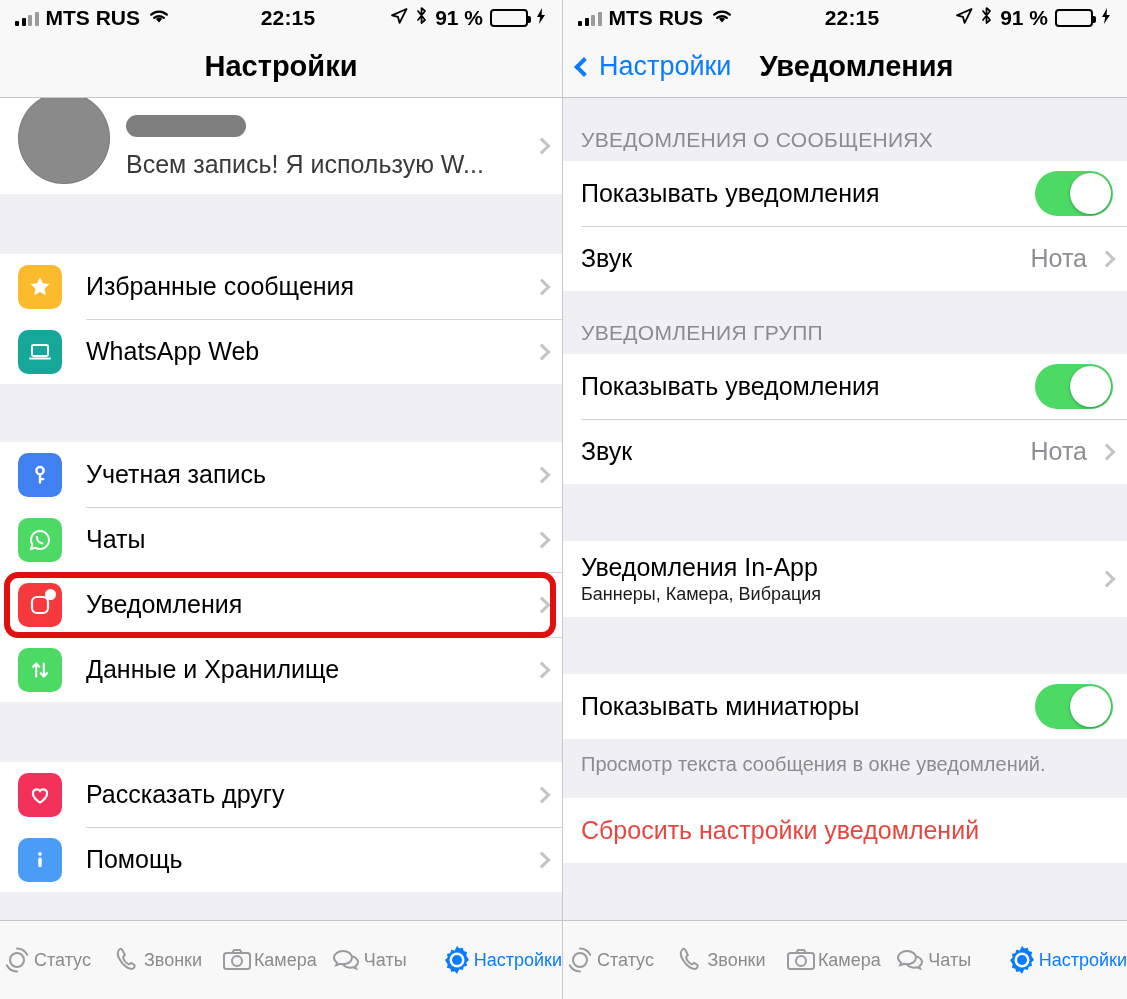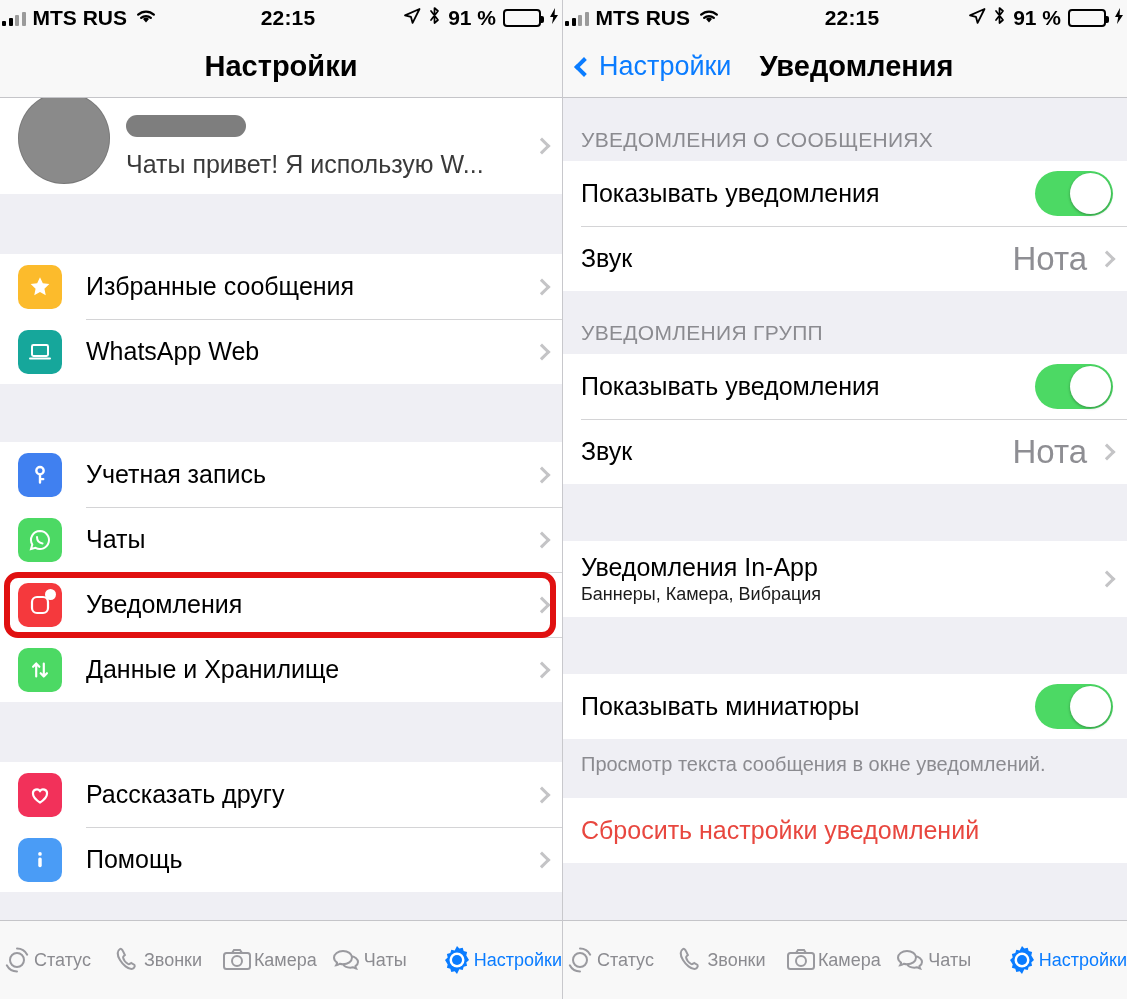--- a/index.html
+++ b/index.html
@@ -12,21 +12,21 @@
   .screens { display: flex; width: 1127px; height: 999px; }
   .phone { position: relative; height: 999px; background: #EFEFF4; overflow: hidden; }
   .phone.left  { width: 563px; border-right: 1px solid #c8c8cc; }
   .phone.right { width: 564px; }
 
   
   .statusbar {
     height: 36px; background: #F8F8F8;
     display: flex; align-items: center; position: relative;
     font-size: 21px; font-weight: 700; color: #000;
-    padding: 0 2px;
+    padding: 0 15px;
   }
   .sb-left { display: flex; align-items: center; gap: 7px; }
   .sb-center {
     position: absolute; left: 14px; right: 0; text-align: center;
     font-size: 21px; font-weight: 700; letter-spacing: .2px;
   }
   .sb-right {
     margin-left: auto; display: flex; align-items: center; gap: 7px;
     position: relative; z-index: 2;
   }
@@ -82,21 +82,21 @@
   }
   .row.noicon + .row.noicon:before { left: 18px; }
   .icon {
     width: 44px; height: 44px; border-radius: 10px; flex: 0 0 44px;
     display: flex; align-items: center; justify-content: center;
     margin-right: 24px;
   }
   .label { font-size: 25px; color: #000; flex: 1; }
   .label.two { line-height: 1.15; }
   .sub { font-size: 18px; color: #1b1b1b; margin-top: 2px; }
-  .value { font-size: 33px; color: #8e8e93; margin-right: 14px; }
+  .value { font-size: 25px; color: #8e8e93; margin-right: 14px; }
   .chev-r {
     width: 12px; height: 12px; border-top: 3px solid #c4c4c6; border-right: 3px solid #c4c4c6;
     transform: rotate(45deg); flex: 0 0 12px;
   }
 
   
   .toggle { width: 78px; height: 45px; border-radius: 23px; background: #4CD964; position: relative; flex: 0 0 78px; }
   .toggle .knob {
     position: absolute; top: 2px; right: 2px; width: 41px; height: 41px; border-radius: 50%;
     background: #fff; box-shadow: 0 1px 3px rgba(0,0,0,.35);
@@ -192,21 +192,21 @@
       <div class="nav-title">Настройки</div>
     </div>
 
     <div class="content">
 
       <div class="group">
         <div class="row profile">
           <div class="avatar"></div>
           <div class="label">
             <div class="pname"><span class="redact"></span></div>
-            <div class="pstatus">Чаты привет! Я использую W...</div>
+            <div class="pstatus">Всем запись! Я использую W...</div>
           </div>
           <div class="chev-r"></div>
         </div>
       </div>
 
       <div class="gap" style="height:60px"></div>
 
       <div class="group">
         <div class="row">
           <div class="icon" style="background:#FCBB2C">

